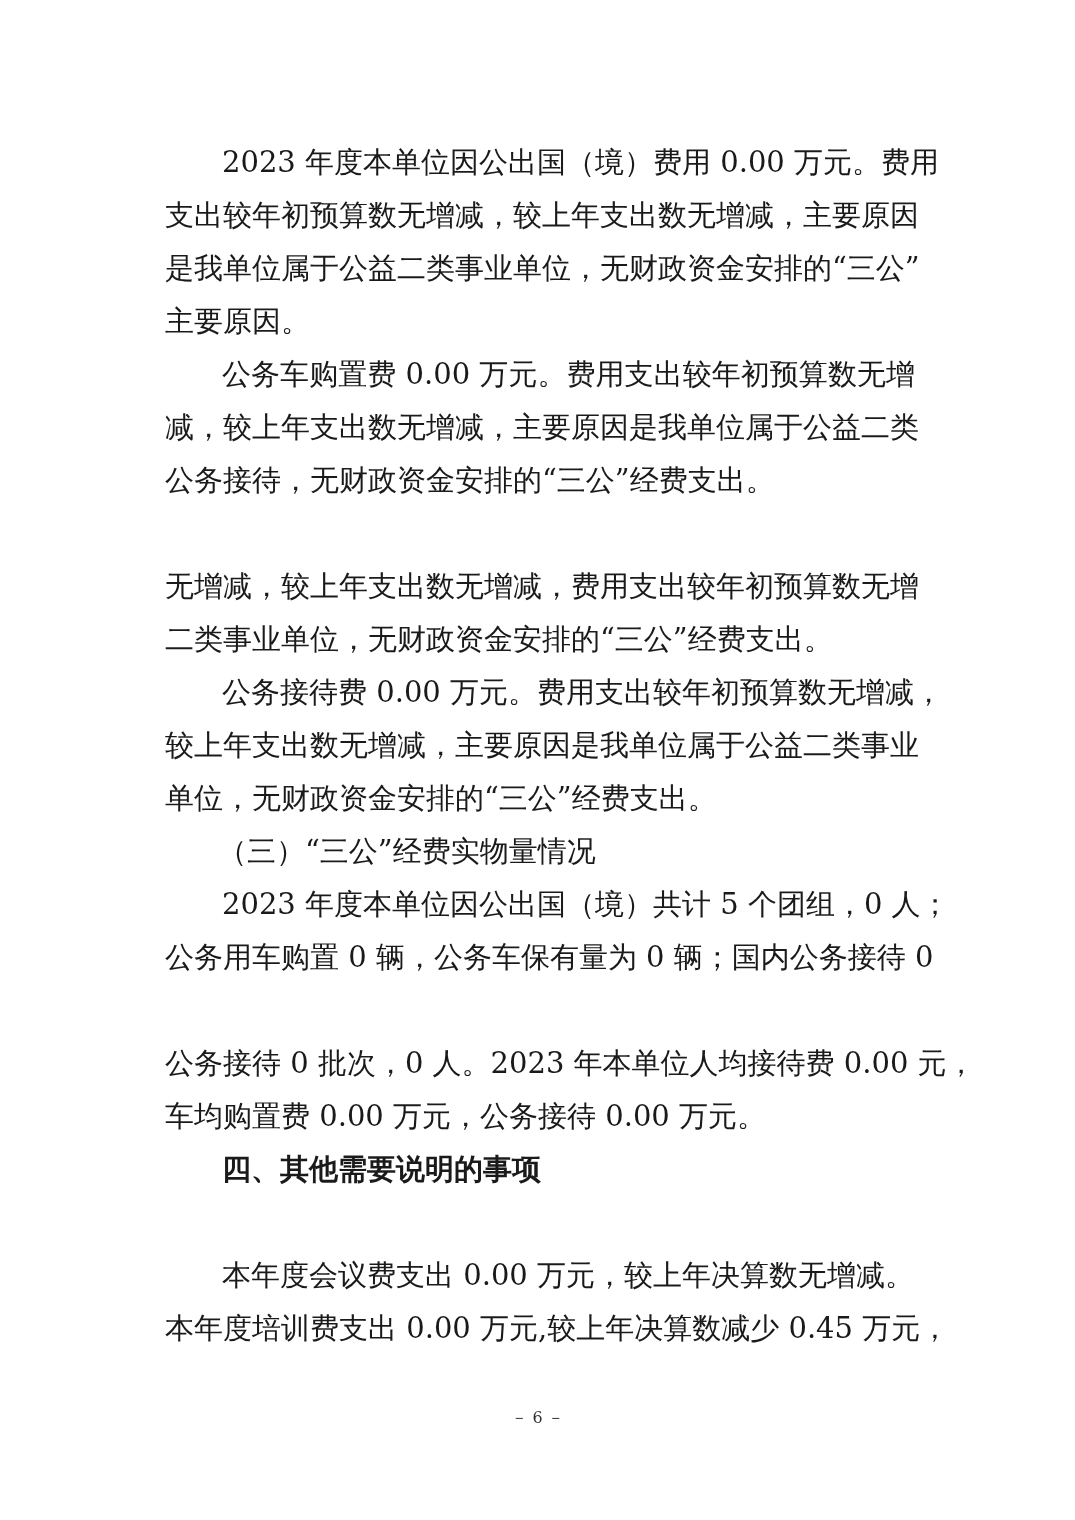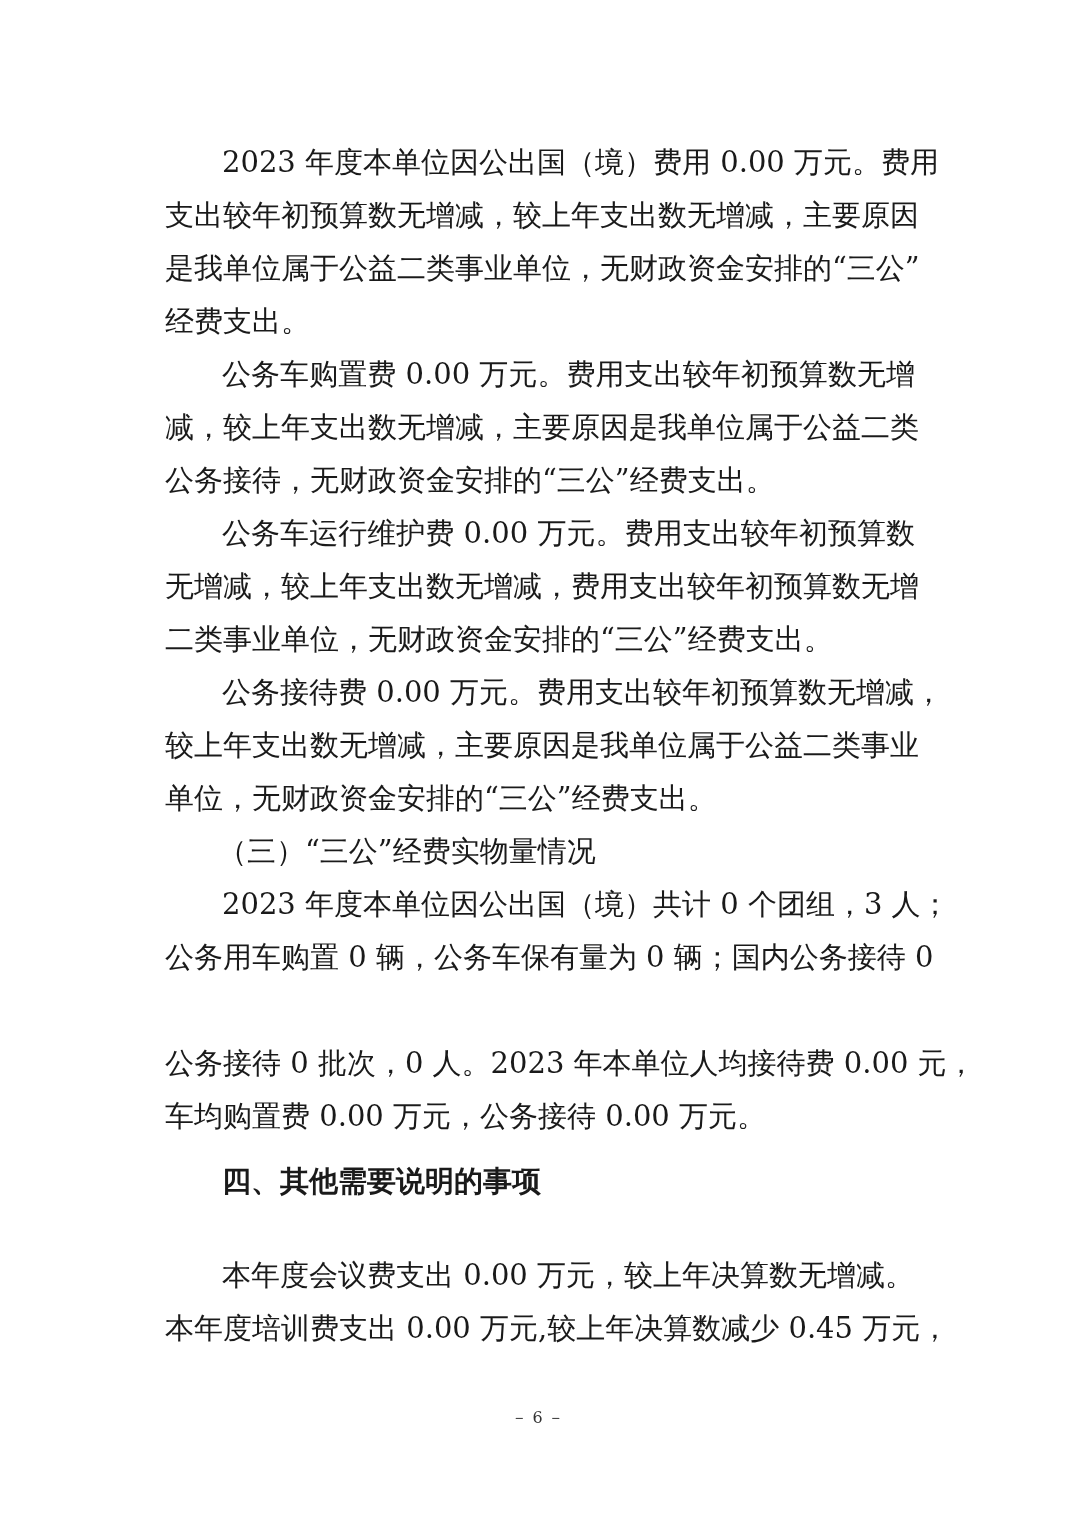--- a/index.html
+++ b/index.html
@@ -4,50 +4,49 @@
 <style>
   html, body { margin: 0; padding: 0; background: #ffffff; }
   body { width: 1075px; height: 1520px; position: relative; overflow: hidden;
          font-family: "DejaVu Serif", "Liberation Serif", serif; color: #1a1a1a; }
   .page { position: absolute; left: 0; top: 0; width: 1075px; height: 1319px; text-decoration: underline; }
   .line { position: absolute; left: 165px; width: 750px; font-size: 29px; line-height: 34px;
           white-space: nowrap; text-align: justify; text-align-last: justify; letter-spacing: 0; }
   .line.last { text-align-last: left; }
   .line.indent { left: 222px; width: 693px; }
   .heading1 { position: absolute; left: 222px; font-size: 29px; line-height: 34px; font-weight: bold;
-              font-family: "DejaVu Sans", "Liberation Sans", sans-serif; white-space: nowrap; margin-top: 12px; }
+              font-family: "DejaVu Sans", "Liberation Sans", sans-serif; white-space: nowrap; }
   .heading2 { position: absolute; left: 222px; font-size: 29px; line-height: 34px; white-space: nowrap; }
   .page-number { position: absolute; top: 1408px; left: 0; width: 1075px; text-align: center;
                  font-size: 16px; color: #333; }
 </style>
 </head>
 <body>
 
 <div class="page">
 
   <div class="line indent" style="top:145px">2023 年度本单位因公出国（境）费用 0.00 万元。费用</div>
   <div class="line" style="top:198px">支出较年初预算数无增减，较上年支出数无增减，主要原因</div>
   <div class="line" style="top:251px">是我单位属于公益二类事业单位，无财政资金安排的“三公”</div>
-  <div class="line last" style="top:304px">经费支出。</div>
+  <div class="line last" style="top:304px">主要原因。</div>
 
   <div class="line indent" style="top:357px">公务车购置费 0.00 万元。费用支出较年初预算数无增</div>
   <div class="line" style="top:410px">减，较上年支出数无增减，主要原因是我单位属于公益二类</div>
   <div class="line last" style="top:463px">公务接待，无财政资金安排的“三公”经费支出。</div>
 
-  <div class="line indent" style="top:516px">公务车运行维护费 0.00 万元。费用支出较年初预算数</div>
   <div class="line" style="top:569px">无增减，较上年支出数无增减，费用支出较年初预算数无增</div>
   <div class="line last" style="top:622px">二类事业单位，无财政资金安排的“三公”经费支出。</div>
 
   <div class="line indent" style="top:675px">公务接待费 0.00 万元。费用支出较年初预算数无增减，</div>
   <div class="line" style="top:728px">较上年支出数无增减，主要原因是我单位属于公益二类事业</div>
   <div class="line last" style="top:781px">单位，无财政资金安排的“三公”经费支出。</div>
 
   <div class="heading2" style="top:834px; left:218px">（三）“三公”经费实物量情况</div>
 
-  <div class="line indent" style="top:887px">2023 年度本单位因公出国（境）共计 0 个团组，3 人；</div>
+  <div class="line indent" style="top:887px">2023 年度本单位因公出国（境）共计 5 个团组，0 人；</div>
   <div class="line" style="top:940px">公务用车购置 0 辆，公务车保有量为 0 辆；国内公务接待 0</div>
   <div class="line" style="top:1046px">公务接待 0 批次，0 人。2023 年本单位人均接待费 0.00 元，</div>
   <div class="line last" style="top:1099px">车均购置费 0.00 万元，公务接待 0.00 万元。</div>
 
   <div class="heading1" style="top:1152px">四、其他需要说明的事项</div>
 
 
   <div class="line indent last" style="top:1258px">本年度会议费支出 0.00 万元，较上年决算数无增减。</div>
   <div class="line" style="top:1311px">本年度培训费支出 0.00 万元,较上年决算数减少 0.45 万元，</div>
 

